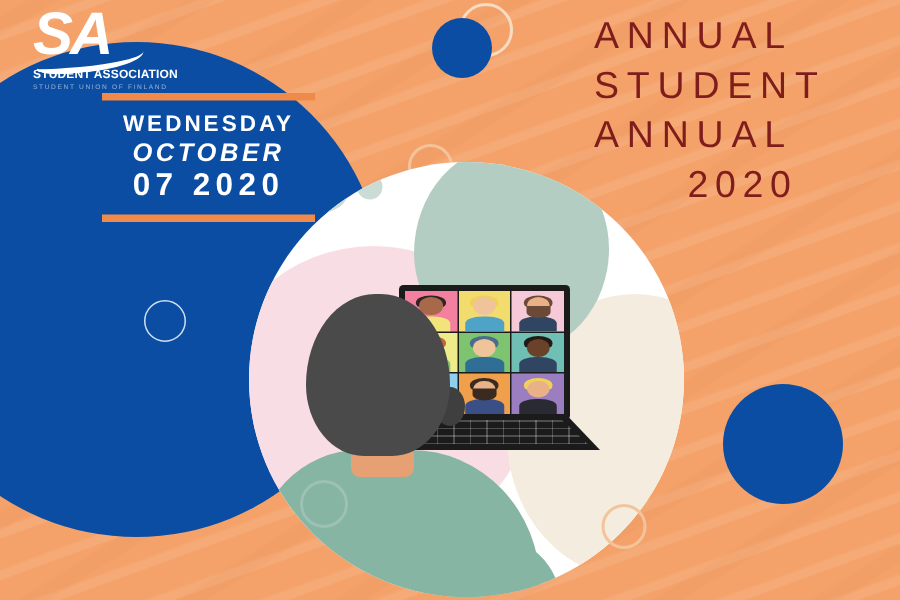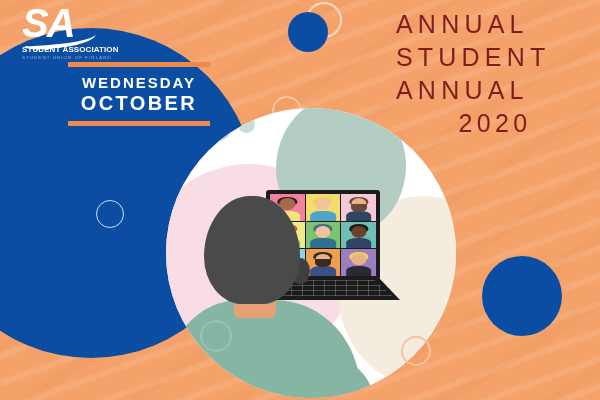--- a/index.html
+++ b/index.html
@@ -267,21 +267,21 @@
   }
   .rule-top { margin-bottom: 7px; }
   .rule-bottom { margin-top: 6px; }
   .date-line {
     color: #ffffff;
     font-weight: 700;
     letter-spacing: 2.0px;
     line-height: 1.18;
   }
   .date-dow { font-size: 15px; }
-  .date-month { font-size: 20px; letter-spacing: 2.4px; }
+  .date-month { font-size: 17px; letter-spacing: 2.4px; font-style: italic; }
   .date-day { font-size: 21px; letter-spacing: 3.6px; }
 
   
   .headline {
     position: absolute;
     left: 396px; top: 8px;
     width: 198px;
     color: #7f1d1d;
     font-size: 25px;
     font-weight: 400;
@@ -434,20 +434,21 @@
     <div class="logo-mark">SA</div>
     <div class="logo-swoosh"></div>
     <div class="logo-name">STUDENT ASSOCIATION</div>
     <div class="logo-sub">STUDENT UNION OF FINLAND</div>
   </div>
 
   <div class="date-block">
     <div class="rule rule-top"></div>
     <div class="date-line date-dow">WEDNESDAY</div>
     <div class="date-line date-month">OCTOBER</div>
+    <div class="date-line date-day">07 2020</div>
     <div class="rule rule-bottom"></div>
   </div>
 
   <div class="headline">
     <div>ANNUAL</div>
     <div>STUDENT</div>
     <div>ANNUAL</div>
     <div class="hl-year">2020</div>
   </div>
 

